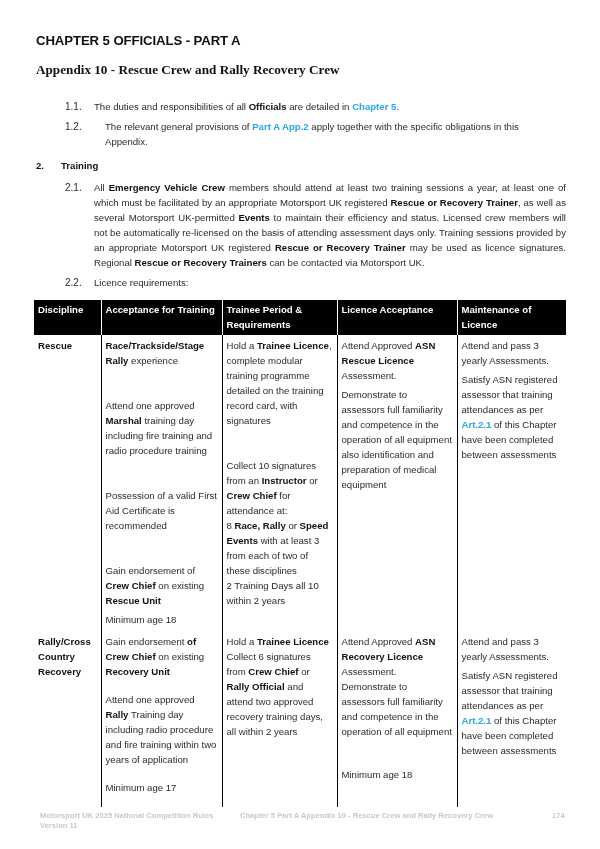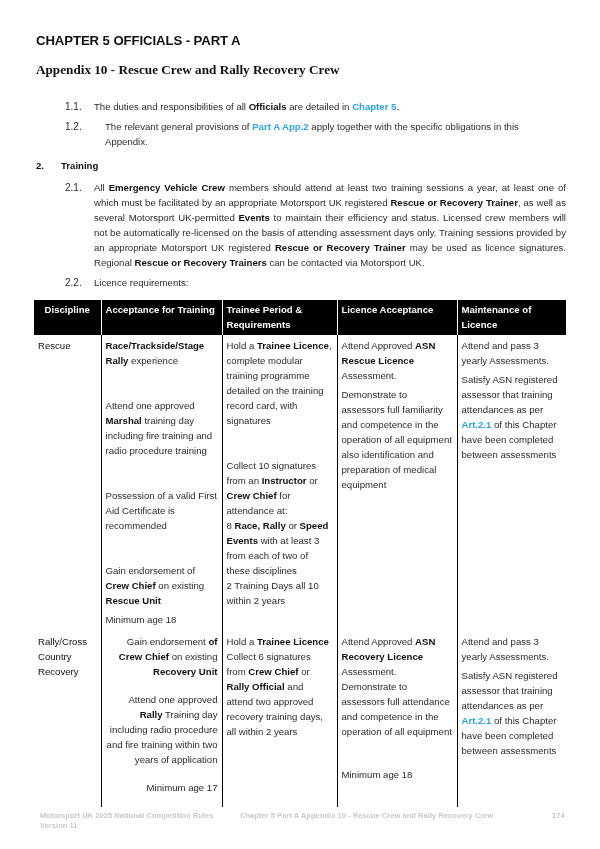--- a/index.html
+++ b/index.html
@@ -9,23 +9,23 @@
   .h2 { position:absolute; left:36px; top:62px; font-size:13.2px; font-weight:bold; color:#111;font-family:Liberation Serif, serif; }
   .para { position:absolute; font-size:9.6px; line-height:15px; color:#2b2b2b; }
   .num { position:absolute; font-size:10px; line-height:15px; color:#2b2b2b; }
   .just { text-align:justify; }
   b { color:#111; font-weight:bold; }
   .link { color:#2aa6e6; font-weight:bold; }
   .sec { position:absolute; left:36px; top:160px; font-size:9.6px; font-weight:bold; color:#111; }
   .sec span { display:inline-block; }
   table { position:absolute; left:34px; top:300px; width:532px; border-collapse:collapse; table-layout:fixed; font-size:9.6px; }
   th { background:#000; color:#fff; text-align:left; vertical-align:top; font-weight:bold; padding:2px 4px 3px 4px; line-height:15px; height:26px; border-left:1px solid #fff; }
-  th:first-child { border-left:none;text-align:center; }
+  th:first-child { border-left:none; }
   td { vertical-align:top; padding:3px 4px 0 4px; line-height:15px; color:#2b2b2b; border-left:1.5px solid #000; }
-  td:first-child { border-left:none; font-weight:normal; color:#111;margin-left:25px; }
+  td:first-child { border-left:none; font-weight:bold; color:#111;margin-left:25px; }
   .gap2 { height:18px; }
   .gap3 { height:4px; }
   .footer { position:absolute; top:811px; font-size:7.6px; color:#c8c8c8; font-weight:bold; line-height:10px; }
 </style>
 </head>
 <body>
 
 <div class="h1">CHAPTER 5 OFFICIALS - PART A</div>
 <div class="h2">Appendix 10 - Rescue Crew and Rally Recovery Crew</div>
 
@@ -96,32 +96,32 @@
         <div>also identification and preparation of medical equipment</div>
       </td>
       <td>
         <div>Attend and pass 3 yearly Assessments.</div>
         <div class="gap3"></div>
         <div><span>Satisfy ASN registered assessor that training attendances as per </span><span class="link">Art.2.1</span><span> of this Chapter have been completed between assessments</span></div>
       </td>
     </tr>
     <tr style="height:180px;">
       <td style="padding-top:7px;">Rally/Cross Country Recovery</td>
-      <td style="padding-top:7px;text-align:right;">
+      <td style="padding-top:7px;">
         <div><span>Gain endorsement </span><b>of Crew Chief</b><span> on existing </span><b>Recovery Unit</b></div>
         <div style="height:13px"></div>
         <div><span>Attend one approved </span><b>Rally</b><span> Training day including radio procedure and fire training within two years of application</span></div>
         <div style="height:13px"></div>
         <div>Minimum age 17</div>
       </td>
       <td style="padding-top:7px;">
         <div><span>Hold a </span><b>Trainee Licence</b><span> Collect 6 signatures from </span><b>Crew Chief</b><span> or </span><b>Rally Official</b><span> and attend two approved recovery training days, all within 2 years</span></div>
       </td>
       <td style="padding-top:7px;">
-        <div><span>Attend Approved </span><b>ASN Recovery Licence</b><span> Assessment. Demonstrate to assessors full attendance and competence in the operation of all equipment</span></div>
+        <div><span>Attend Approved </span><b>ASN Recovery Licence</b><span> Assessment. Demonstrate to assessors full familiarity and competence in the operation of all equipment</span></div>
         <div style="height:28px"></div>
         <div>Minimum age 18</div>
       </td>
       <td style="padding-top:7px;">
         <div>Attend and pass 3 yearly Assessments.</div>
         <div class="gap3"></div>
         <div><span>Satisfy ASN registered assessor that training attendances as per </span><span class="link">Art.2.1</span><span> of this Chapter have been completed between assessments</span></div>
       </td>
     </tr>
   </tbody>

